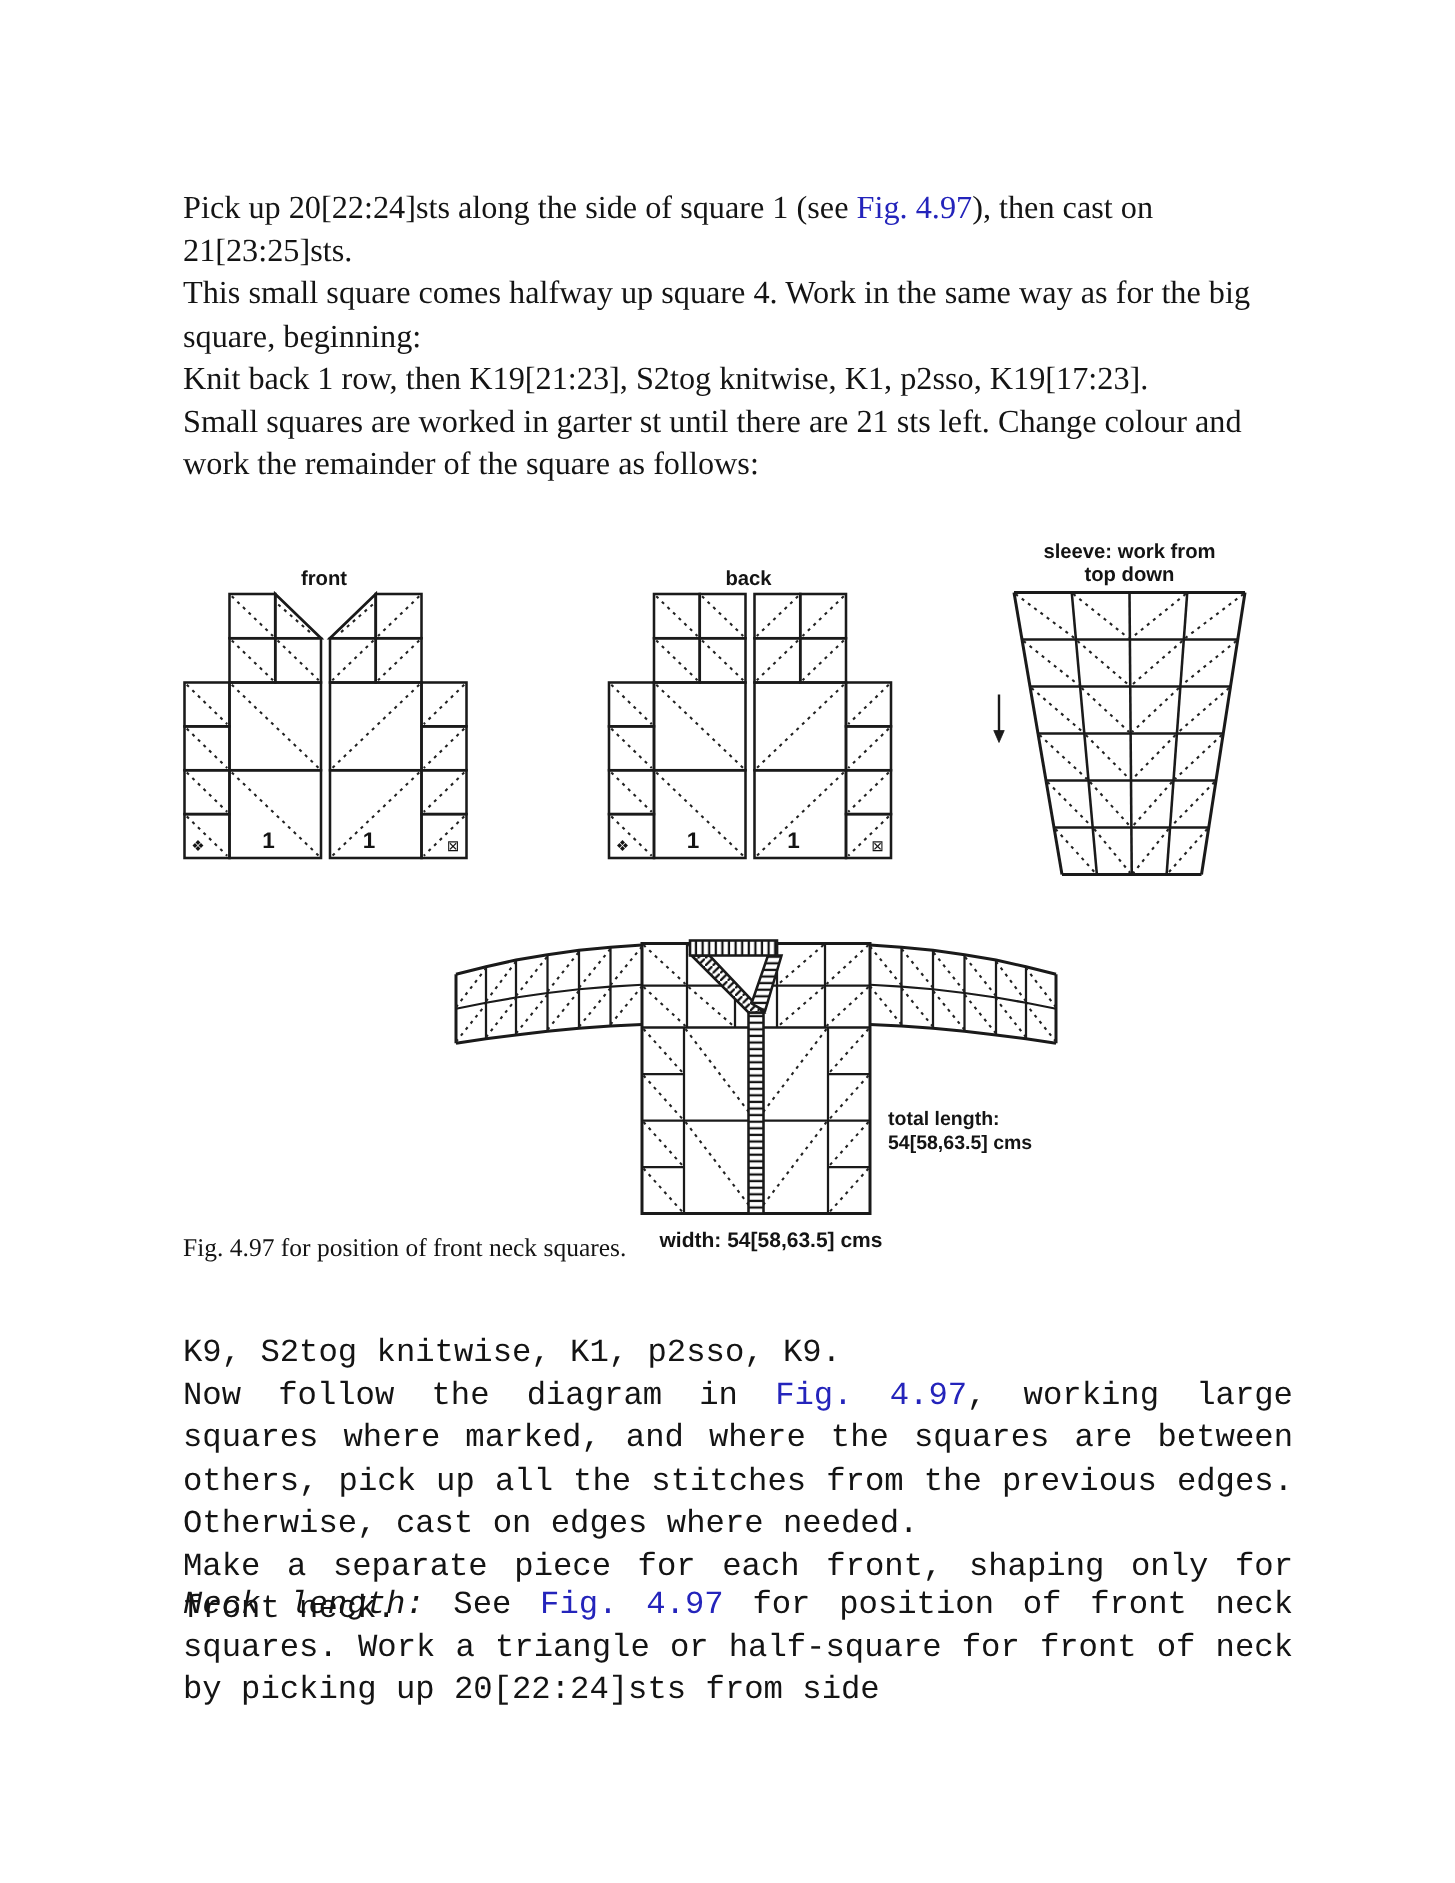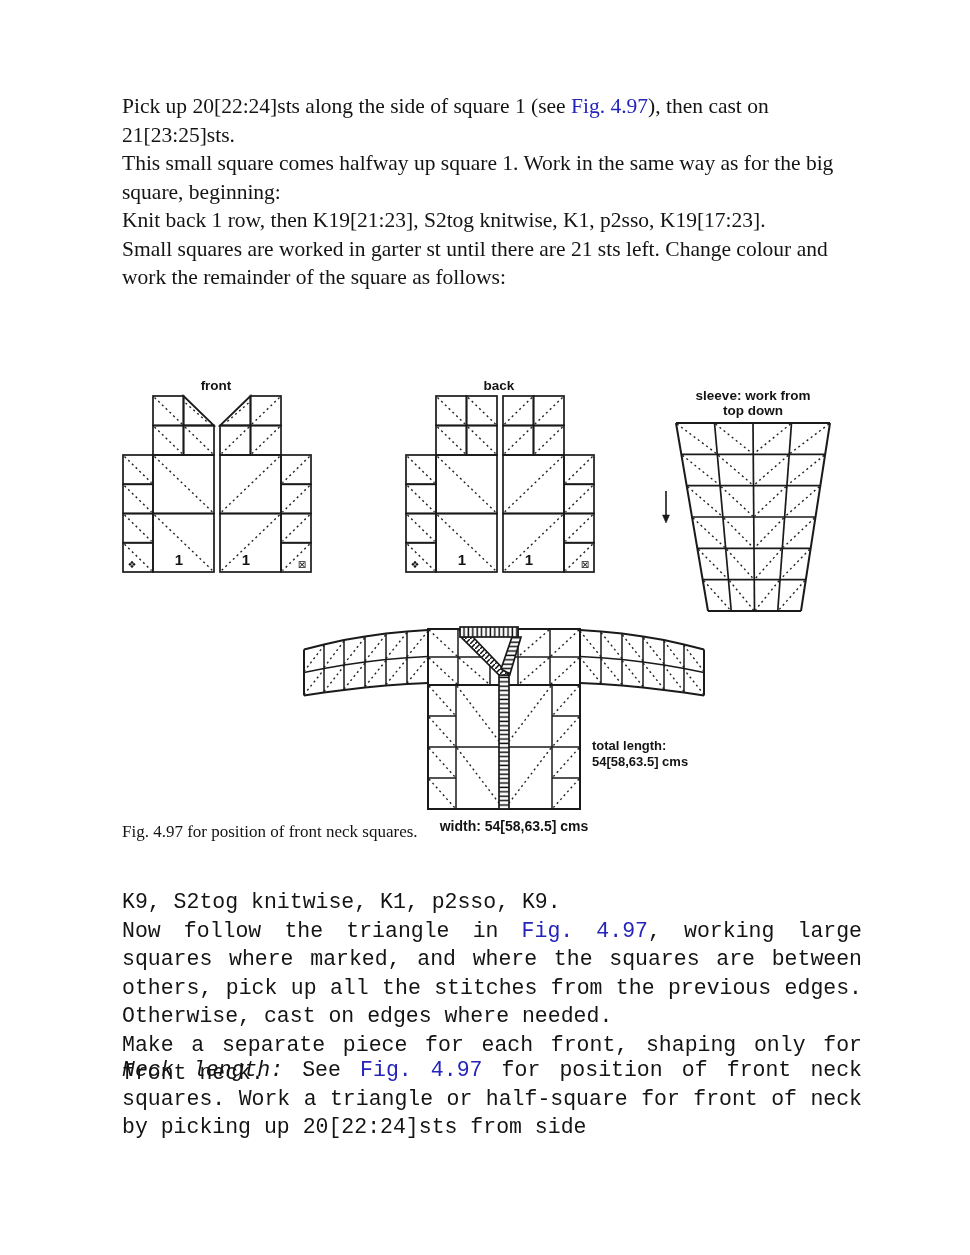--- a/index.html
+++ b/index.html
@@ -16,23 +16,23 @@
   .caption { position:absolute; left:122px; top:821px; font-size:17px; line-height:22px; }
   .diagram { position:absolute;margin-top:29px; }
   svg text { font-family:"Liberation Sans", sans-serif; fill:#141414; }
   svg .sym { font-family:"DejaVu Sans", sans-serif; }
 </style>
 </head>
 <body>
 
 <div class="page">
 
-  <div class="textblock" style="top:92px;" id="top-text">
+  <div class="textblock" style="top:124px;" id="top-text">
       <p><span>Pick up 20[22:24]sts along the side of square 1 (see </span><span class="link">Fig. 4.97</span><span>), then cast on 21[23:25]sts.</span></p>
-      <p><span>This small square comes halfway up square 1. Work in the same way as for the big square, beginning:</span></p>
+      <p><span>This small square comes halfway up square 4. Work in the same way as for the big square, beginning:</span></p>
       <p><span>Knit back 1 row, then K19[21:23], S2tog knitwise, K1, p2sso, K19[17:23].</span></p>
       <p><span>Small squares are worked in garter st until there are 21 sts left. Change colour and work the remainder of the square as follows:</span></p>
     </div>
 
   <div class="diagram" style="left:121px; top:350px;">
     <svg id="svg-front" width="192" height="200" viewBox="0 0 192 200">
         <text x="95" y="11" font-size="13.5" font-weight="bold" text-anchor="middle">front</text>
         <rect x="32" y="17" width="30.5" height="29.5" fill="none" stroke="#1a1a1a" stroke-width="1.7"></rect>
         <line x1="33.5" y1="18.5" x2="61" y2="45" stroke="#222" stroke-width="1.4" stroke-dasharray="2 3.2"></line>
         <path d="M62.5 17 L 93 46.5 L 62.5 46.5 Z" fill="none" stroke="#1a1a1a" stroke-width="1.8"></path>
@@ -123,21 +123,21 @@
         <line x1="188.5" y1="165.25" x2="161.5" y2="191.5" stroke="#222" stroke-width="1.4" stroke-dasharray="2 3.2"></line>
         <rect x="99" y="76" width="61" height="58.5" fill="none" stroke="#1a1a1a" stroke-width="1.7"></rect>
         <line x1="158.5" y1="77.5" x2="100.5" y2="133" stroke="#222" stroke-width="1.4" stroke-dasharray="2 3.2"></line>
         <rect x="99" y="134.5" width="61" height="58.5" fill="none" stroke="#1a1a1a" stroke-width="1.7"></rect>
         <line x1="158.5" y1="136" x2="100.5" y2="191.5" stroke="#222" stroke-width="1.4" stroke-dasharray="2 3.2"></line>
         <text x="125" y="186" font-size="15" font-weight="bold" text-anchor="middle">1</text>
         <text x="181" y="188.5" font-size="10" font-weight="normal" text-anchor="middle" class="sym">⊠</text>
       </svg>
   </div>
 
-  <div class="diagram" style="left:658px; top:358px;">
+  <div class="diagram" style="left:658px; top:330px;">
     <svg id="svg-sleeve" width="182" height="232" viewBox="0 0 182 232">
         <text x="95" y="13" font-size="13.5" font-weight="bold" text-anchor="middle">sleeve: work from</text>
         <text x="95" y="28" font-size="13.5" font-weight="bold" text-anchor="middle">top down</text>
         <line x1="18" y1="36" x2="172" y2="36" stroke="#1a1a1a" stroke-width="2"></line>
         <line x1="23.333333333333332" y1="67.33333333333333" x2="167.16666666666666" y2="67.33333333333333" stroke="#1a1a1a" stroke-width="1.7"></line>
         <line x1="28.666666666666664" y1="98.66666666666666" x2="162.33333333333334" y2="98.66666666666666" stroke="#1a1a1a" stroke-width="1.7"></line>
         <line x1="34" y1="130" x2="157.5" y2="130" stroke="#1a1a1a" stroke-width="1.7"></line>
         <line x1="39.33333333333333" y1="161.33333333333331" x2="152.66666666666666" y2="161.33333333333331" stroke="#1a1a1a" stroke-width="1.7"></line>
         <line x1="44.66666666666667" y1="192.66666666666669" x2="147.83333333333334" y2="192.66666666666669" stroke="#1a1a1a" stroke-width="1.7"></line>
         <line x1="50" y1="224" x2="143" y2="224" stroke="#1a1a1a" stroke-width="2"></line>
@@ -277,21 +277,21 @@
         <text x="292" y="131" font-size="13" font-weight="bold" text-anchor="start">total length:</text>
         <text x="292" y="147" font-size="13" font-weight="bold" text-anchor="start">54[58,63.5] cms</text>
         <text x="214" y="212" font-size="14" font-weight="bold" text-anchor="middle">width: 54[58,63.5] cms</text>
       </svg>
   </div>
 
   <div class="caption">Fig. 4.97 for position of front neck squares.</div>
 
   <div class="textblock justify" style="top:888px;" id="mid-text">
       <p><span>K9, S2tog knitwise, K1, p2sso, K9.</span></p>
-      <p><span>Now follow the triangle in </span><span class="link">Fig. 4.97</span><span>, working large squares where marked, and where the squares are between others, pick up all the stitches from the previous edges. Otherwise, cast on edges where needed.</span></p>
+      <p><span>Now follow the diagram in </span><span class="link">Fig. 4.97</span><span>, working large squares where marked, and where the squares are between others, pick up all the stitches from the previous edges. Otherwise, cast on edges where needed.</span></p>
       <p><span>Make a separate piece for each front, shaping only for front neck.</span></p>
     </div>
 
   <div class="textblock justify" style="top:1056px;" id="bottom-text">
       <p><span class="italic">Neck length:</span><span> See </span><span class="link">Fig. 4.97</span><span> for position of front neck squares. Work a triangle or half-square for front of neck by picking up 20[22:24]sts from side</span></p>
     </div>
 
 </div>
 
 </body></html>

